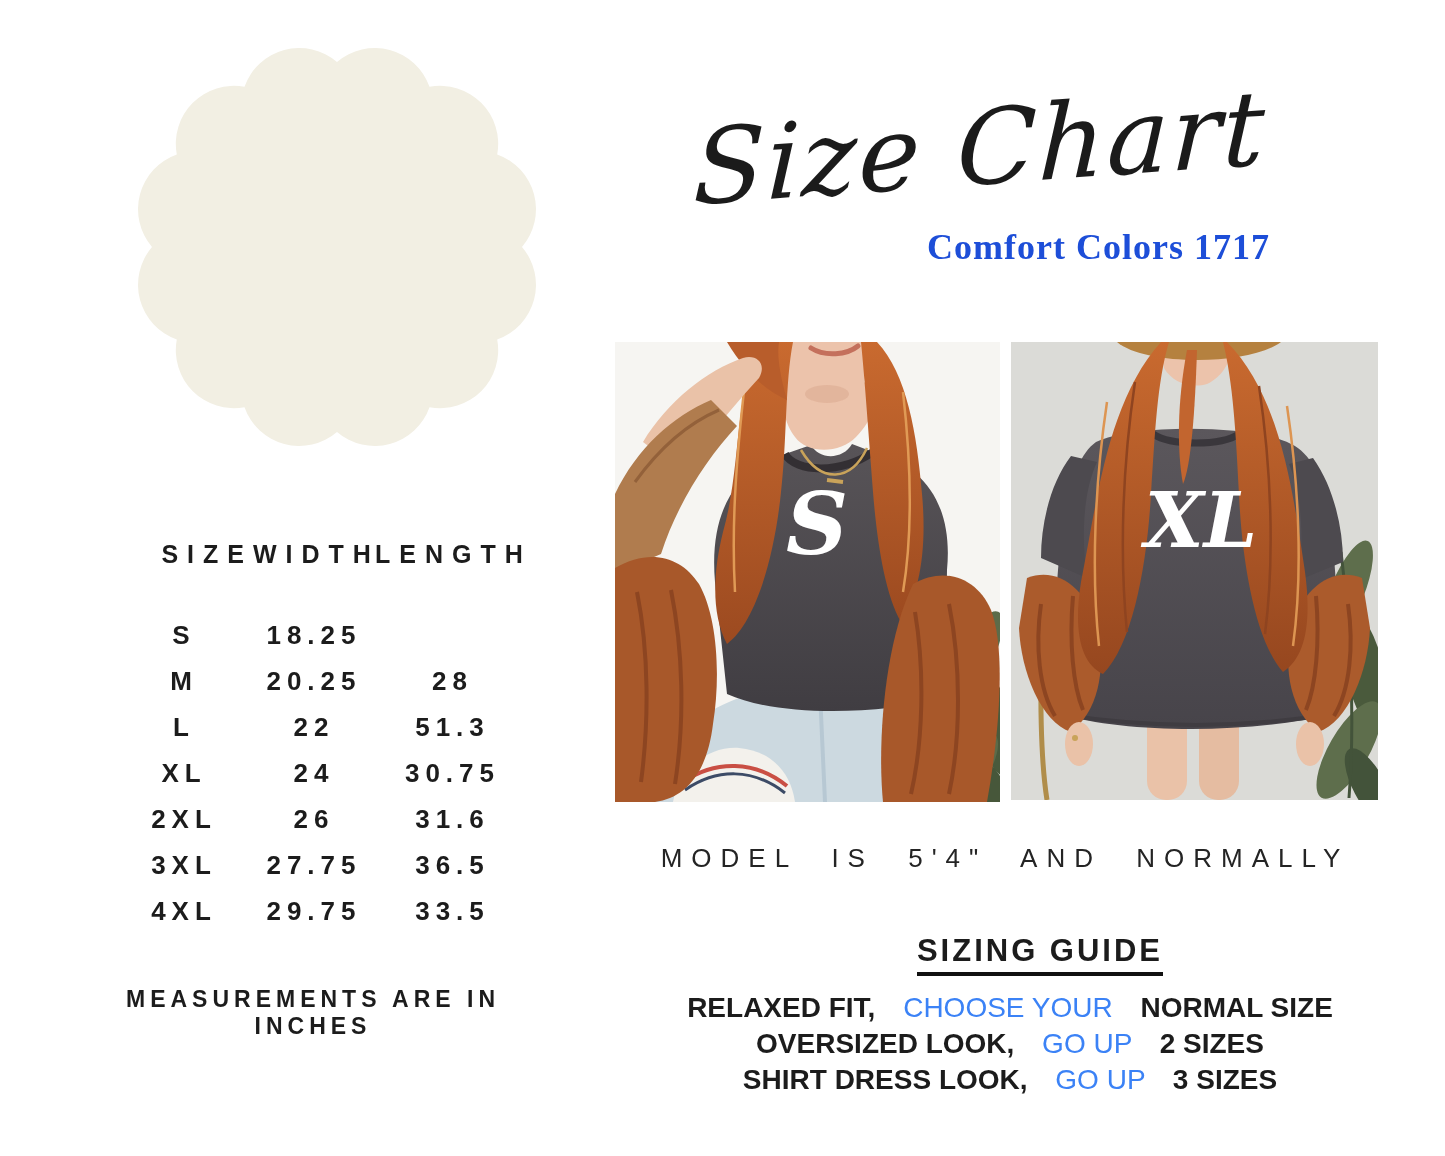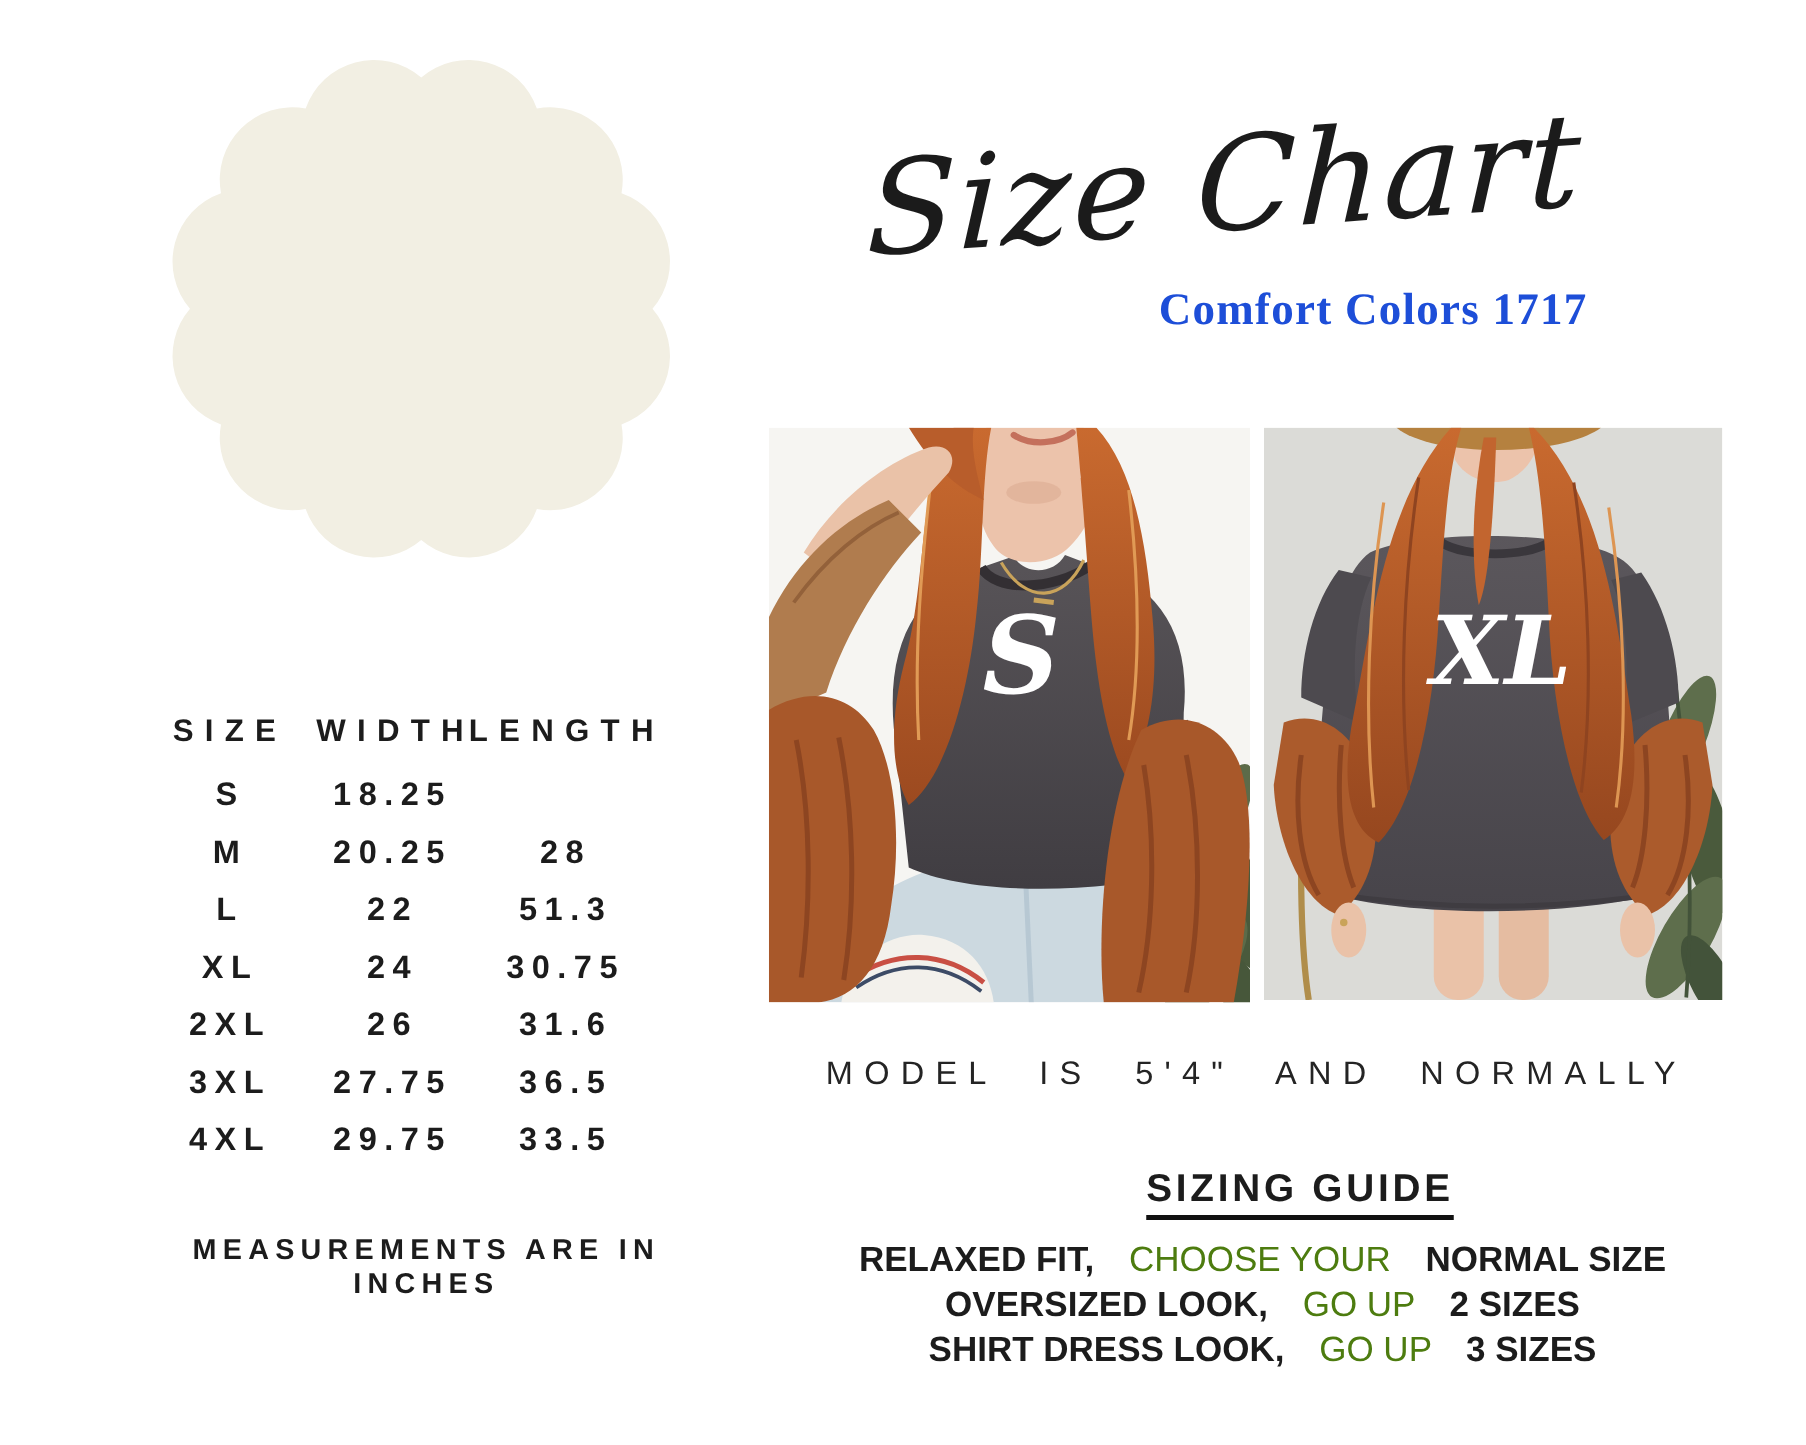--- a/index.html
+++ b/index.html
@@ -18,26 +18,26 @@
   }
   .subtitle{
     left:690px;top:226px;width:580px;text-align:right;
     font-family:"Liberation Serif",serif;font-size:36px;font-weight:700;
     letter-spacing:1px;color:#1d4ed8;
   }
 
   
   .thead,.trow{display:grid;grid-template-columns:138px 122px 155px;}
   .thead{left:115px;top:540px;width:415px;font-size:25px;font-weight:700;letter-spacing:9px;}
-  .thead span{text-align:center;margin-top:31px;}
+  .thead span{text-align:right;}
   .tbody{left:115px;top:612px;width:415px;}
   .trow{height:46px;line-height:46px;font-size:26px;font-weight:700;letter-spacing:6px;}
   .trow span{text-align:center;}
   .footnote{
-    left:111px;top:986px;width:460px;text-align:center;
+    left:83px;top:986px;width:460px;text-align:center;
     font-size:23px;font-weight:700;letter-spacing:5px;
   }
 
   
   .photo{overflow:hidden;}
   .photo-left{left:615px;top:342px;width:385px;height:460px;}
   .photo-right{left:1011px;top:342px;width:367px;height:458px;}
 
   
   .caption{
@@ -47,21 +47,21 @@
   }
   .guide-title-wrap{left:740px;top:933px;width:600px;text-align:center;}
   .guide-title{
     display:inline-block;font-size:31px;font-weight:700;letter-spacing:3px;
     border-bottom:4px solid #111;padding-bottom:3px;
   }
   .guide-lines{left:640px;top:990px;width:720px;text-align:center;
     font-size:28px;line-height:36px;white-space:nowrap;}
   .guide-lines .seg{white-space:pre;margin-left:20px;}
   .seg.bold{font-weight:700;}
-  .seg.reg{font-weight:400;color:#4d7c0f;}
+  .seg.reg{font-weight:400;color:#3b82f6;}
 </style>
 </head>
 <body>
 
 <div class="canvas">
 
   <svg class="abs" style="left:137px;top:42px;" width="400" height="410" viewBox="0 0 400 410">
     <path d="M200 20 A58 58 0 0 1 292.5 44.8 A58 58 0 0 1 360.2 112.5 A58 58 0 0 1 385 205
          A58 58 0 0 1 360.2 297.5 A58 58 0 0 1 292.5 365.2 A58 58 0 0 1 200 390
          A58 58 0 0 1 107.5 365.2 A58 58 0 0 1 39.8 297.5 A58 58 0 0 1 15 205

